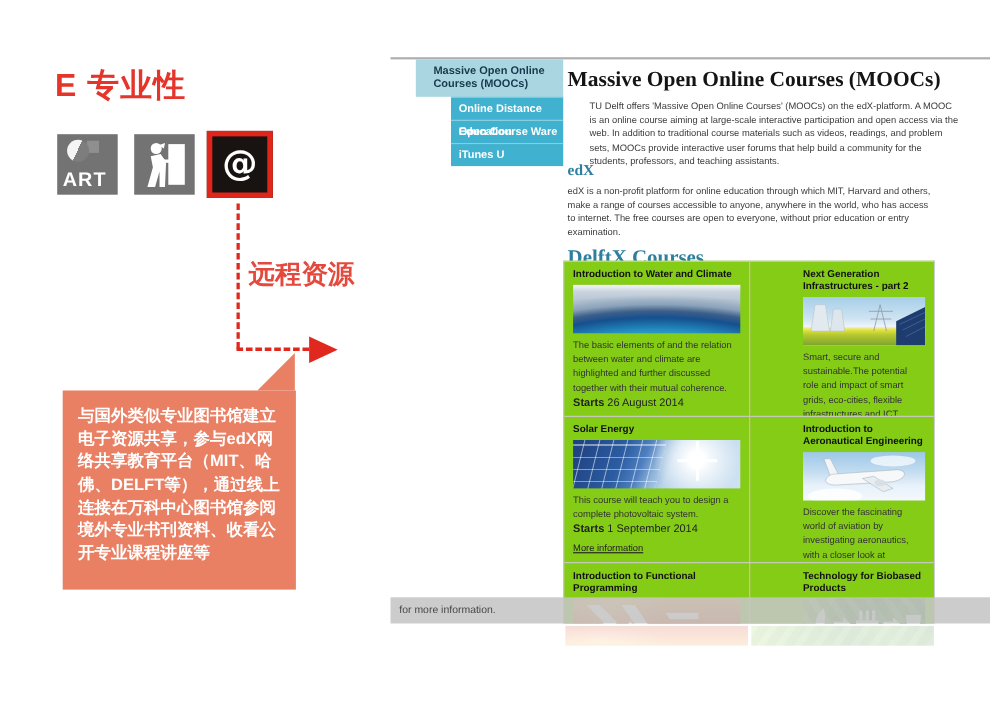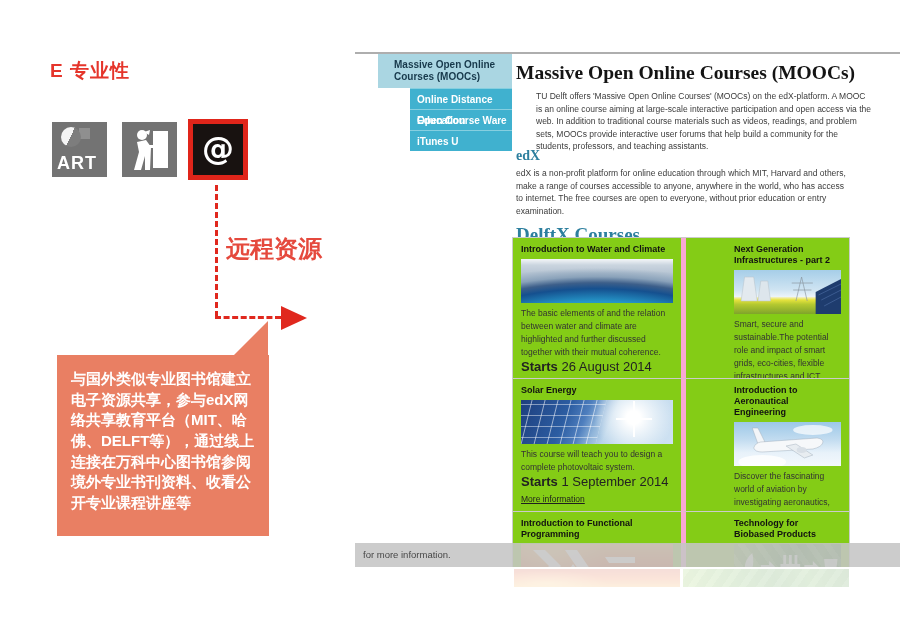--- a/index.html
+++ b/index.html
@@ -1,21 +1,21 @@
 <!DOCTYPE html>
 <html><head>
 <meta charset="utf-8">
 <style>
   * { margin:0; padding:0; box-sizing:border-box; }
   html,body { background:#fff; }
   body { font-family:"Liberation Sans", sans-serif; }
   .canvas { position:relative; width:900px; height:638px; background:#fff; overflow:hidden; }
 
   
-  .slide-title { position:absolute; left:50px; top:58px; font-size:19px; font-weight:bold; color:#e5352b; letter-spacing:1px; }
+  .slide-title { position:absolute; left:50px; top:58px; font-size:29px; font-weight:bold; color:#e5352b; letter-spacing:1px; }
   .sq-icon { position:absolute; width:55px; height:55px; background:#737373; top:122px; }
   .icon-art { left:52px; }
   .icon-person { left:122px; }
   .icon-at { left:188px; top:119px; width:60px; height:61px; background:#181210; border:5px solid #e0251a; }
   .art-label { position:absolute; left:5px; bottom:3px; color:#fff; font-size:18px; font-weight:bold; letter-spacing:1px; }
   .art-sq { position:absolute; left:27px; top:6px; width:11px; height:11px; background:#8f8f8f; }
   .art-circle { position:absolute; left:9px; top:5px; width:20px; height:20px; border-radius:50%;
                 background:linear-gradient(115deg,#f4f4f4 48%,#7d7d7d 48%); }
   .at-glyph { position:absolute; inset:0; color:#fff; font-size:32px; font-weight:bold; text-align:center; line-height:49px; font-family:"DejaVu Sans",sans-serif; }
 
@@ -43,26 +43,26 @@
   .body-text { font-size:8.5px; line-height:12.6px; color:#3b3b3b; }
   .intro-p { position:absolute; left:536px; top:90px; width:336px; }
   .edx-h { position:absolute; left:516px; top:148px; font-family:"Liberation Serif",serif; font-size:14px; color:#2d7f9e; }
   .edx-p { position:absolute; left:516px; top:167px; width:336px; }
   .courses-h { position:absolute; left:516px; top:208px; font-family:Liberation Serif, serif; font-size:19px; color:#2d7f9e;margin-top:16px; }
 
   .courses-table { position:absolute; left:512px; top:237px; width:338px; height:338px; overflow:hidden;
                    border:1px solid #cbcbcb; border-bottom:none; background:#84cc16;
                    display:grid; grid-template-columns:1fr 1fr; grid-template-rows:140px 133px 65px; }
   .cell { padding:6px 8px 0 8px; overflow:hidden; }
-  .cell.col2 { border-left:5px solid #f9a8d4;padding-left:48px; }
+  .cell.col2 { border-left:1px solid #f9a8d4;padding-left:48px; }
   .cell.rowb { border-top:1px solid #cbcbcb; }
   .c-title { font-size:9px; font-weight:bold; color:#111; line-height:11px; margin-bottom:4px; }
   .c-img { position:relative; width:100%; height:44px; margin-bottom:4px; overflow:hidden; }
   .c-desc { font-size:8.5px; line-height:13px; color:#333; }
-  .c-starts { font-size:13px; line-height:13px; color:#222; margin-top:1px; }
+  .c-starts { font-size:10px; line-height:13px; color:#222; margin-top:1px; }
   .c-starts b { font-weight:bold; }
   .c-link { font-size:8.5px; line-height:13px; color:#1f1f1f; text-decoration:underline; cursor:pointer; display:inline-block; }
 
   
   .img-water { background:
       linear-gradient(180deg, rgba(255,255,255,.85) 0%, rgba(255,255,255,.25) 14%, rgba(255,255,255,0) 32%),
       radial-gradient(140% 170% at 50% 190%, #63d68a 0%, #35b89a 34%, #2596c8 55%, #15508f 72%, #3d5f8a 80%, #8aa2ba 88%, #b8c6d4 100%); }
   .img-power { background:
       linear-gradient(180deg, rgba(255,255,255,0) 0%, rgba(255,255,255,0) 62%, #f2f0c0 62%, #e6e33e 68%, #b5c930 78%, #7fa42b 100%),
       linear-gradient(180deg, #a6cee8 0%, #cfe4f2 45%, #eef5fa 62%, #f4f8fb 100%); }

